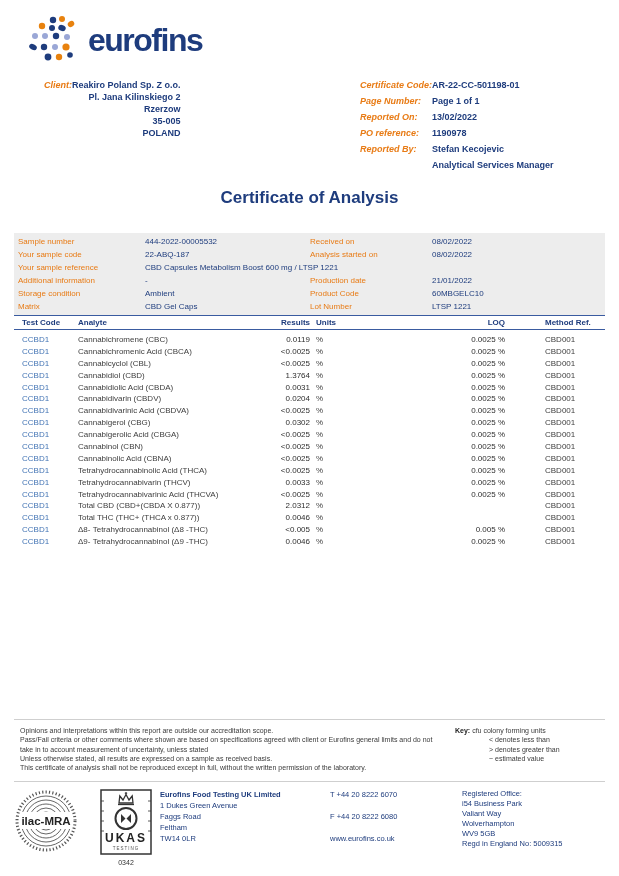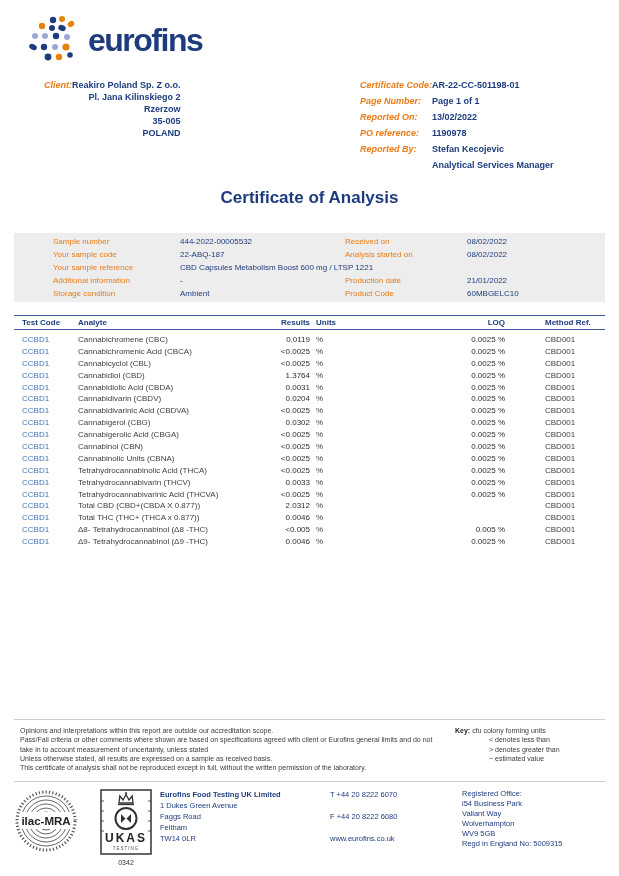--- a/index.html
+++ b/index.html
@@ -25,21 +25,21 @@
   .client-label{color:var(--orange);font-weight:bold;font-style:italic;width:44px;line-height:12px;}
   .client-lines div{color:var(--navy);font-weight:bold;line-height:12px;white-space:nowrap;}
   .meta{position:absolute;top:79px;left:360px;font-size:9px;}
   .meta-row{display:flex;height:16px;line-height:12px;}
   .meta-label{width:72px;color:var(--orange);font-weight:bold;font-style:italic;flex:none;}
   .meta-value{color:var(--navy);font-weight:bold;white-space:nowrap;}
   
   .title{position:absolute;top:188px;left:0;width:619px;text-align:center;color:var(--navy);font-size:17px;font-weight:bold;}
   
   .sample{position:absolute;top:233px;left:14px;width:591px;background:var(--gray-bg);padding:2px 0;font-size:8px;}
-  .sample-row{display:grid;grid-template-columns:127px 165px 122px auto;height:13px;line-height:13px;padding-left:16px;margin-left:23px;}
+  .sample-row{display:grid;grid-template-columns:127px 165px 122px auto;height:13px;line-height:13px;padding-left:4px;}
   .sample-label{color:var(--orange);white-space:nowrap;}
   .sample-value{color:var(--navy);white-space:nowrap;}
   
   .rtable{position:absolute;top:315px;left:14px;width:591px;font-size:8px;}
   .rtable-header{display:grid;grid-template-columns:64px 150px 82px 30px 165px auto;height:15px;line-height:14px;
     border-top:1px solid var(--table-rule);border-bottom:1px solid var(--table-rule);color:var(--navy);font-weight:bold;}
   .rtable-rows{margin-top:4px;}
   .rtable-row{display:grid;grid-template-columns:64px 150px 82px 30px 165px auto;height:11.9px;line-height:11.9px;}
   .cell-code{padding-left:8px;white-space:nowrap;}
   .cell-analyte{white-space:nowrap;color:#3d3d3d;}
@@ -174,20 +174,26 @@
       <span class="sample-value">21/01/2022</span>
     </div>
 
     <div class="sample-row">
       <span class="sample-label">Storage condition</span>
       <span class="sample-value">Ambient</span>
       <span class="sample-label">Product Code</span>
       <span class="sample-value">60MBGELC10</span>
     </div>
 
+    <div class="sample-row">
+      <span class="sample-label">Matrix</span>
+      <span class="sample-value">CBD Gel Caps</span>
+      <span class="sample-label">Lot Number</span>
+      <span class="sample-value">LTSP 1221</span>
+    </div>
   </div>
 
 <div class="rtable">
   <div class="rtable-header">
     <span class="cell-code">Test Code</span>
     <span class="cell-analyte">Analyte</span>
     <span class="cell-results">Results</span>
     <span class="cell-units">Units</span>
     <span class="cell-loq">LOQ</span>
     <span class="cell-method">Method Ref.</span>
@@ -279,21 +285,21 @@
         <span class="cell-code">CCBD1</span>
         <span class="cell-analyte">Cannabinol (CBN)</span>
         <span class="cell-results">&lt;0.0025</span>
         <span class="cell-units">%</span>
         <span class="cell-loq">0.0025 %</span>
         <span class="cell-method">CBD001</span>
       </div>
 
       <div class="rtable-row">
         <span class="cell-code">CCBD1</span>
-        <span class="cell-analyte">Cannabinolic Units (CBNA)</span>
+        <span class="cell-analyte">Cannabinolic Acid (CBNA)</span>
         <span class="cell-results">&lt;0.0025</span>
         <span class="cell-units">%</span>
         <span class="cell-loq">0.0025 %</span>
         <span class="cell-method">CBD001</span>
       </div>
 
       <div class="rtable-row">
         <span class="cell-code">CCBD1</span>
         <span class="cell-analyte">Tetrahydrocannabinolic Acid (THCA)</span>
         <span class="cell-results">&lt;0.0025</span>

